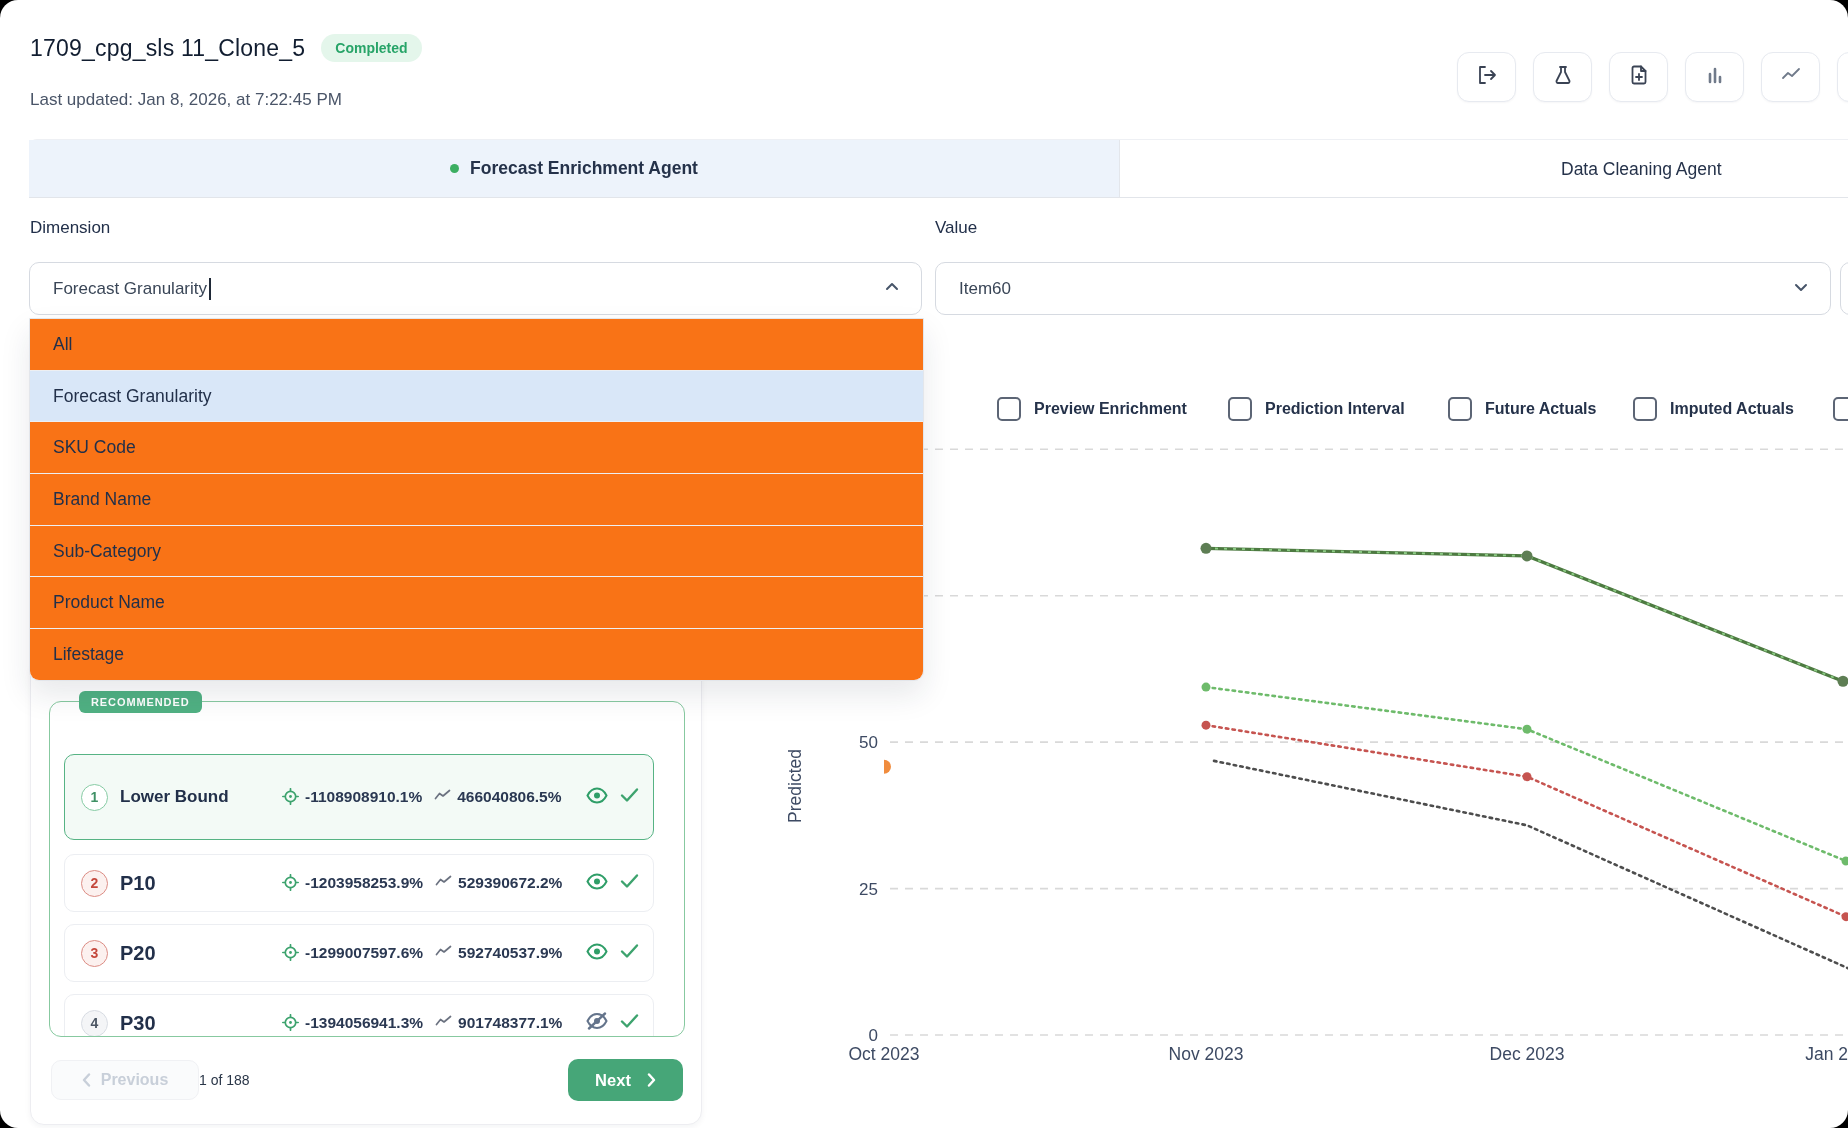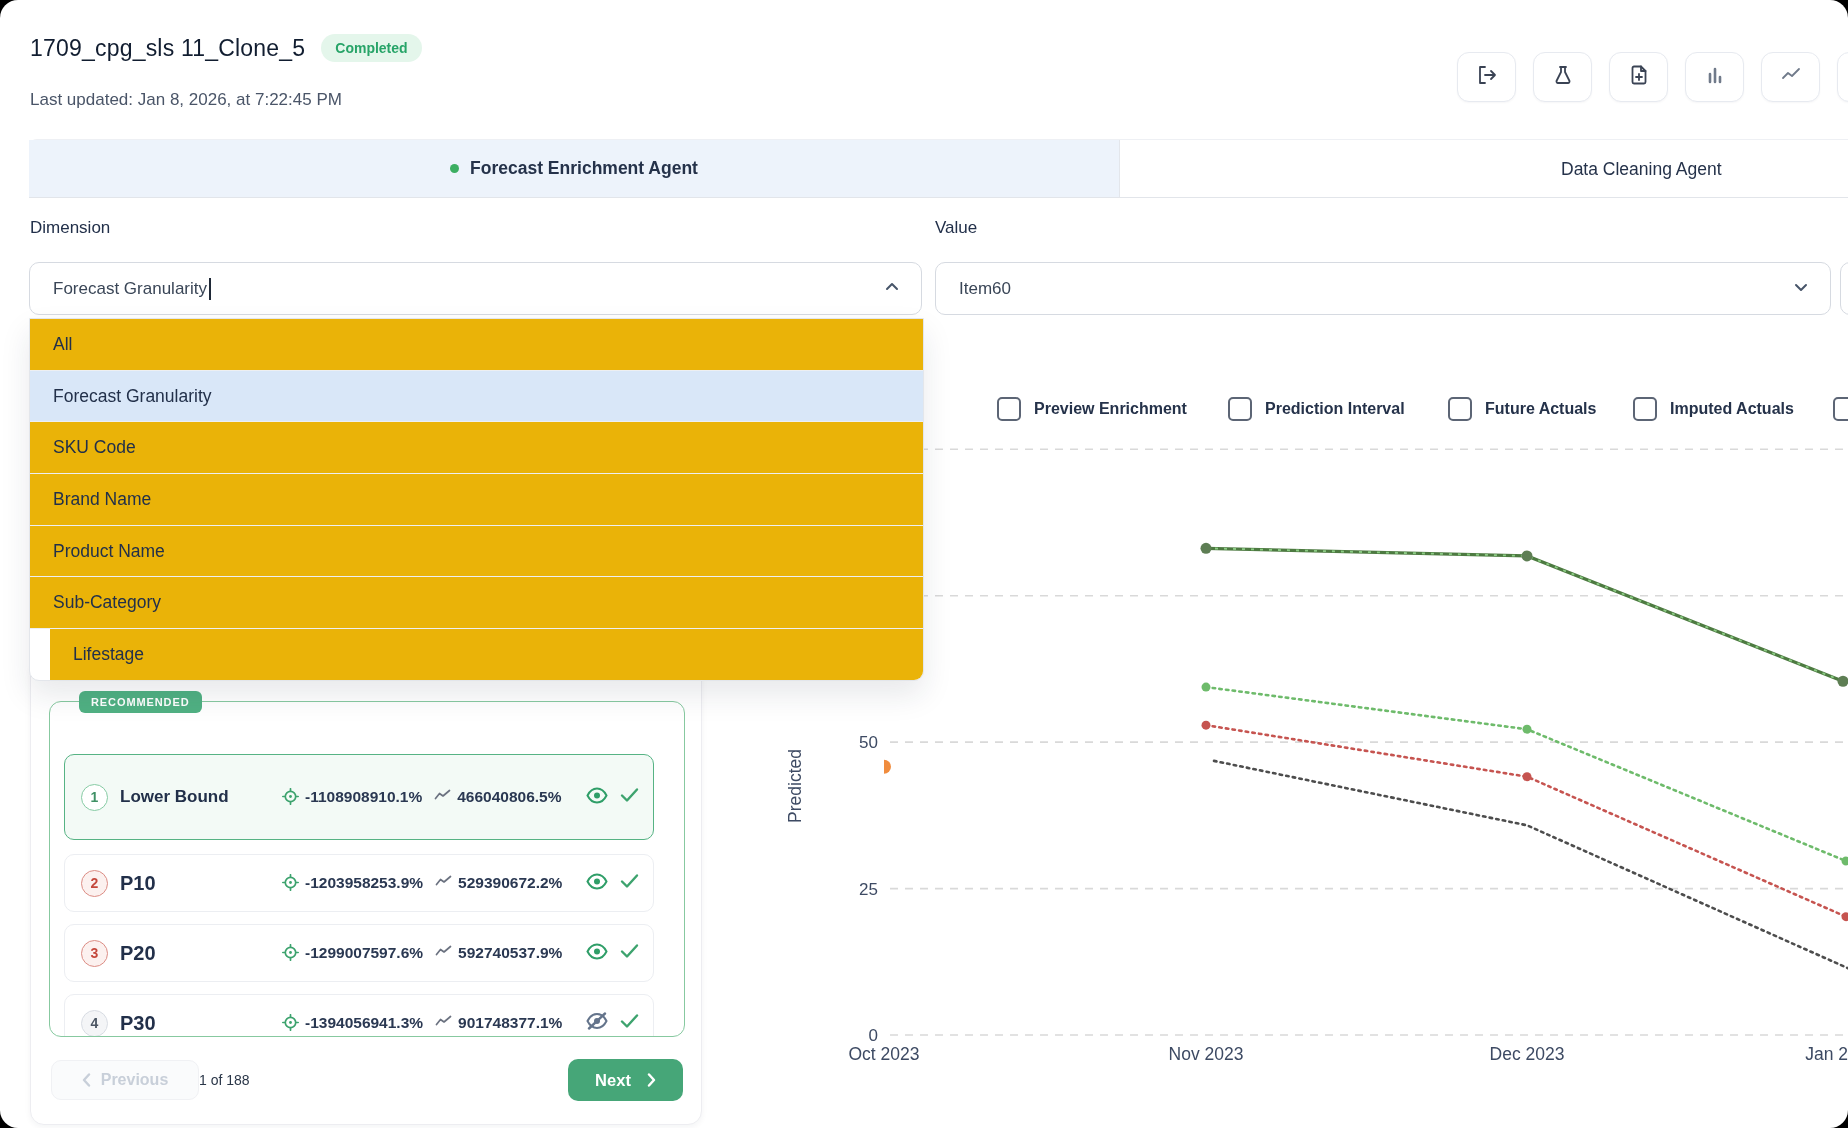--- a/index.html
+++ b/index.html
@@ -21,22 +21,22 @@
   .tab-dot{width:9px;height:9px;border-radius:50%;background:#3cae62;}
   .tab2 .tab-label{position:absolute;left:441px;top:50%;transform:translateY(-50%);font-weight:500;}
   
   .fld-label{position:absolute;top:218px;font-size:17px;font-weight:500;color:#22304a;}
   .combo{position:absolute;top:262px;height:53px;border:1px solid #d6dae1;border-radius:10px;background:#fff;display:flex;align-items:center;box-sizing:border-box;padding:0 20px 0 23px;}
   .combo .val{font-size:17px;color:#3a4657;flex:1;display:flex;align-items:center;}
   .caret{display:inline-block;width:1.5px;height:22px;background:#1f2937;margin-left:2px;}
   .combo svg{stroke:#475569;fill:none;stroke-width:2;stroke-linecap:round;stroke-linejoin:round;}
   
   .menu{position:absolute;left:29px;top:318px;width:893px;background:#fff;border:1px solid #e3e6eb;border-radius:0 0 10px 10px;box-shadow:0 14px 30px rgba(25,35,60,.10);z-index:30;overflow:hidden;}
-  .menu-item{height:50.7px;display:flex;align-items:center;padding-left:23px;font-size:17.5px;color:#22304a;border-bottom:1px solid #edeff2;background:#eab308;}
-  .menu-item:last-child{border-bottom:none;margin-left:20px;}
+  .menu-item{height:50.7px;display:flex;align-items:center;padding-left:23px;font-size:17.5px;color:#22304a;border-bottom:1px solid #edeff2;background:#f97316;}
+  .menu-item:last-child{border-bottom:none;}
   .menu-item.hl{background:#d9e7f8;}
   
   .cbrow{position:absolute;top:397px;left:0;height:30px;z-index:1;}
   .cbg{position:absolute;display:flex;align-items:center;top:0;}
   .cbox{width:20px;height:20px;border:2px solid #5c6575;border-radius:5px;background:#fff;}
   .cblabel{margin-left:13px;font-size:16px;font-weight:600;color:#25324a;white-space:nowrap;}
   
   .panel{position:absolute;left:30px;top:660px;width:672px;height:465px;background:#fff;border:1px solid #ededf1;border-radius:14px;box-shadow:0 2px 6px rgba(20,30,60,.05);z-index:2;box-sizing:border-box;}
   .rec-container{position:absolute;left:18px;top:40px;width:636px;height:336px;border:1.5px solid #87c9a0;border-radius:12px;overflow:hidden;box-sizing:border-box;}
   .rec-badge{position:absolute;left:48px;top:30px;z-index:4;background:#50b183;color:#fff;font-size:11px;font-weight:700;letter-spacing:.9px;padding:5px 12px;border-radius:6px;}
@@ -197,22 +197,22 @@
         <span class="cblabel"></span>
       </div>
     </div>
 
   <div class="menu" id="menu">
 
   <div class="menu-item">All</div>
       <div class="menu-item hl">Forecast Granularity</div>
       <div class="menu-item">SKU Code</div>
       <div class="menu-item">Brand Name</div>
+      <div class="menu-item">Sub-Category</div>
       <div class="menu-item">Product Name</div>
-      <div class="menu-item">Sub-Category</div>
       <div class="menu-item">Lifestage</div>
     </div>
 
   <div class="panel">
     <div class="rec-badge">RECOMMENDED</div>
     <div class="rec-container" id="model-list">
 
     <div class="mcard rec" style="top: 52px;">
           <span class="rank g">1</span>
           <span class="mname">Lower Bound</span>

